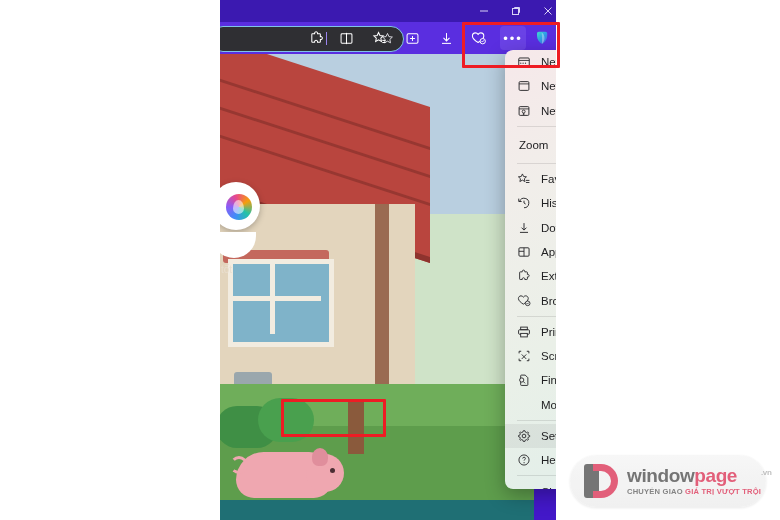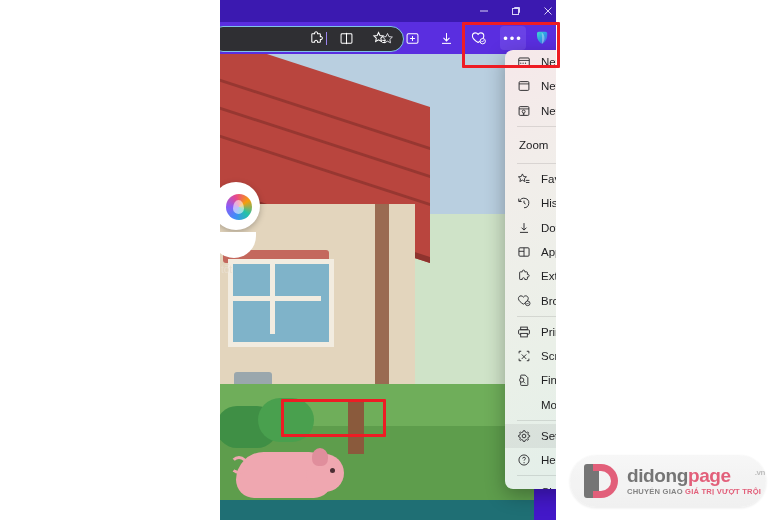--- a/index.html
+++ b/index.html
@@ -425,21 +425,21 @@
   <div class="redbox" id="red-top"></div>
   <div class="redbox" id="red-settings"></div>
 
   <div id="wm">
     <div id="wm-mark">
       <div class="d1"></div>
       <div class="d2"></div>
     </div>
     <div id="wm-text">
       <div id="wm-brand">
-        <span class="a">didong</span><span class="b">page</span><span id="wm-tld">.vn</span>
+        <span class="a">window</span><span class="b">page</span><span id="wm-tld">.vn</span>
       </div>
       <div id="wm-tag">
         <span class="a">CHUYỂN GIAO </span><span class="b">GIÁ TRỊ VƯỢT TRỘI</span>
       </div>
     </div>
   </div>
 
 </div>
 
 </body></html>

